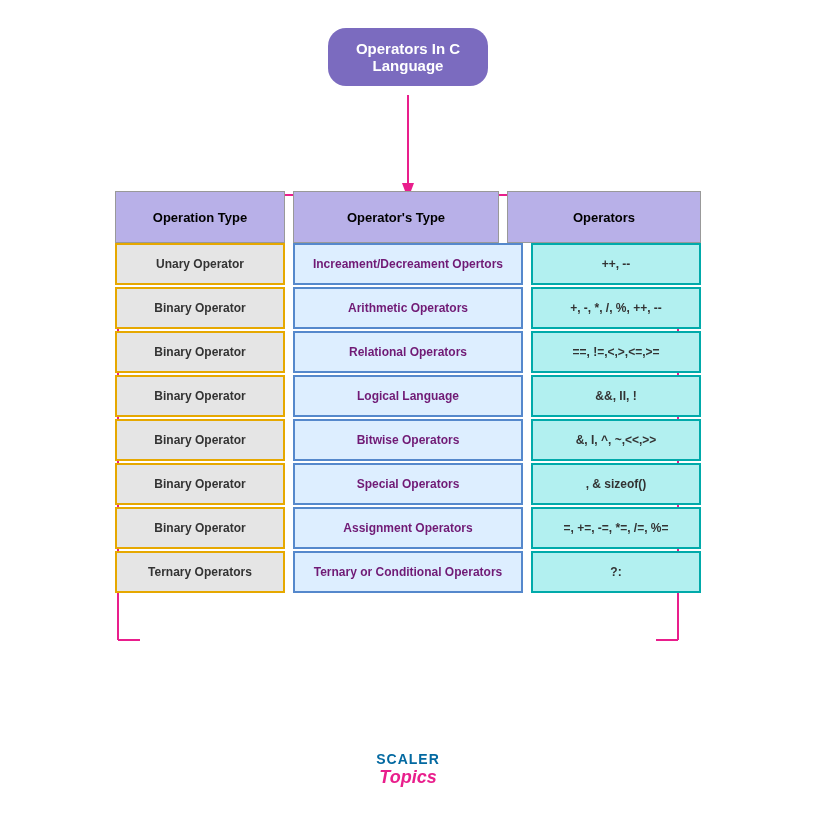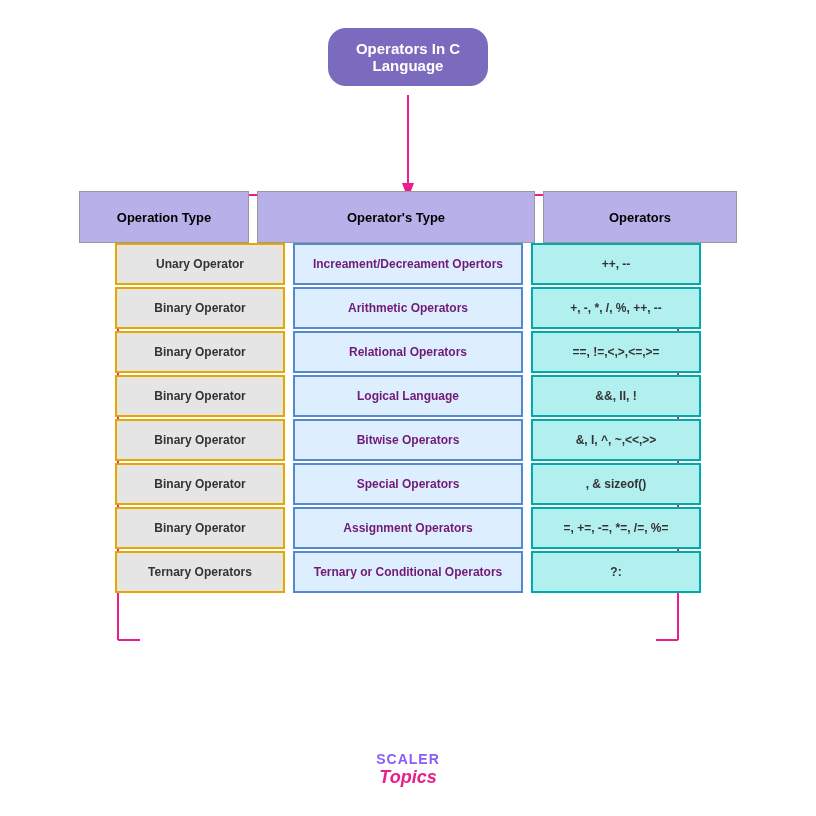--- a/index.html
+++ b/index.html
@@ -71,21 +71,21 @@
       align-items: center;
       justify-content: center;
     }
 
     .col-header.operation-type {
       width: 170px;
       margin-right: 8px;
     }
 
     .col-header.operators-type {
-      width: 278px;
+      width: 206px;
       margin-right: 8px;
     }
 
     .col-header.operators {
       width: 194px;
     }
 
     
     .table-area {
       display: flex;
@@ -172,21 +172,21 @@
       bottom: 28px;
       left: 50%;
       transform: translateX(-50%);
       text-align: center;
     }
 
     .logo-scaler {
       font-weight: 900;
       font-size: 14px;
       letter-spacing: 1px;
-      color: #8b5cf6;
+      color: #0369a1;
     }
 
     .logo-topics {
       font-size: 18px;
       color: #e91e8c;
       font-style: italic;
       font-weight: bold;
     }
 
     .layout-wrapper {

